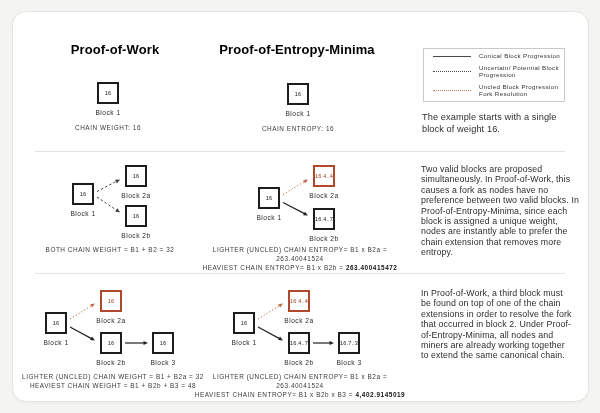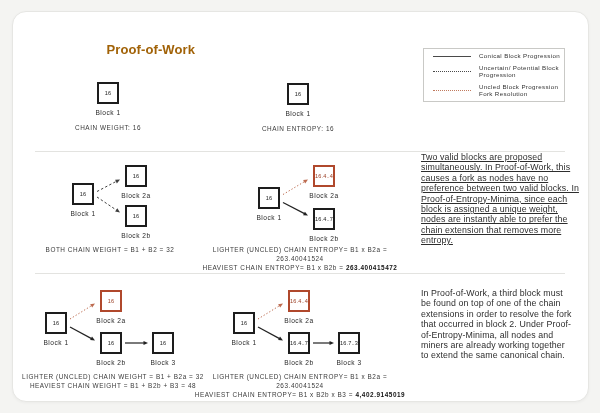--- a/index.html
+++ b/index.html
@@ -11,22 +11,22 @@
     position:relative;
     overflow:hidden;
   }
   .page{position:absolute;inset:0;}
   .card{
     position:absolute;left:12px;top:11px;right:11px;bottom:11px;
     background:#ffffff;border:1px solid #e6e6e3;border-radius:14px;
     box-shadow:0 1px 3px rgba(0,0,0,0.04);
   }
   .heading{
-    position:absolute;font-size:13px;font-weight:700;color:#a16207;
-    text-align:right;letter-spacing:0.1px;margin:0;
+    position:absolute;font-size:13px;font-weight:700;color:#000000;
+    text-align:center;letter-spacing:0.1px;margin:0;
   }
   .divider{position:absolute;left:35px;width:530px;height:0;border-top:1px solid #e3e3e0;}
   .block{
     position:absolute;width:18px;height:18px;background:#fff;border:2px solid #1d1d1d;
     display:flex;align-items:center;justify-content:center;
     font-size:5.6px;letter-spacing:0.1px;color:#222;font-weight:500;
   }
   .block.uncle{border-color:#b0482c;color:#9c4026;}
   .blk-label{
     position:absolute;width:70px;text-align:center;
@@ -54,35 +54,37 @@
   }
   .arrows{position:absolute;left:0;top:0;pointer-events:none;}
 </style>
 </head>
 <body>
 
 <div class="page">
   <div class="card"></div>
 
   <h1 class="heading" style="left:35px;top:42px;width:160px;">Proof-of-Work</h1>
+  <h1 class="heading" style="left:207px;top:42px;width:180px;">Proof-of-Entropy-Minima</h1>
 
   <div class="legend">
     <div class="legend-item">
       <span class="legend-line solid"></span>
       <span class="legend-label">Conical Block Progression</span>
     </div>
     <div class="legend-item">
       <span class="legend-line dotted"></span>
       <span class="legend-label">Uncertain/ Potential Block Progression</span>
     </div>
     <div class="legend-item">
       <span class="legend-line dotted-red"></span>
       <span class="legend-label">Uncled Block Progression Fork Resolution</span>
     </div>
   </div>
+  <div class="note" style="left:422px;top:112px;width:150px;font-size:9.2px;line-height:11.5px;">The example starts with a single block of weight 16.</div>
 
   <div class="divider" style="top:151px;"></div>
   <div class="divider" style="top:273px;"></div>
 
   <svg class="arrows" width="600" height="413" viewBox="0 0 600 413">
 
     <line x1="97" y1="191.5" x2="117" y2="181" stroke="#3f3f3f" stroke-width="1" stroke-dasharray="2.4 2.2"></line>
     <polygon points="120,179.5 116.9,183.4 115.1,179.8" fill="#3f3f3f"></polygon>
     <line x1="97" y1="197" x2="117" y2="210.5" stroke="#3f3f3f" stroke-width="1" stroke-dasharray="2.4 2.2"></line>
     <polygon points="120,212.5 115.1,211.6 117.4,208.3" fill="#3f3f3f"></polygon>
@@ -143,21 +145,21 @@
   <div class="blk-label" style="left:289px;top:192px;">Block 2a</div>
   <div class="block" style="left:313px;top:208px;">
     <span>16.4..7</span>
   </div>
   <div class="blk-label" style="left:289px;top:235px;">Block 2b</div>
   <div class="caption" style="left:192px;top:245px;width:216px;">
     <span>LIGHTER (UNCLED) CHAIN ENTROPY= B1 x B2a = 263.40041524</span><br>
     <span>HEAVIEST CHAIN ENTROPY= B1 x B2b = </span><b>263.400415472</b>
   </div>
 
-  <div class="note" style="left:421px;top:152px;width:158px;text-decoration:underline;">Two valid blocks are proposed simultaneously. In Proof-of-Work, this causes a fork as nodes have no preference between two valid blocks. In Proof-of-Entropy-Minima, since each block is assigned a unique weight, nodes are instantly able to prefer the chain extension that removes more entropy.</div>
+  <div class="note" style="left:421px;top:164px;width:158px;">Two valid blocks are proposed simultaneously. In Proof-of-Work, this causes a fork as nodes have no preference between two valid blocks. In Proof-of-Entropy-Minima, since each block is assigned a unique weight, nodes are instantly able to prefer the chain extension that removes more entropy.</div>
 
   <div class="block" style="left:45px;top:312px;">
     <span>16</span>
   </div>
   <div class="blk-label" style="left:21px;top:339px;">Block 1</div>
   <div class="block uncle" style="left:100px;top:290px;">
     <span>16</span>
   </div>
   <div class="blk-label" style="left:76px;top:317px;">Block 2a</div>
   <div class="block" style="left:100px;top:332px;">

